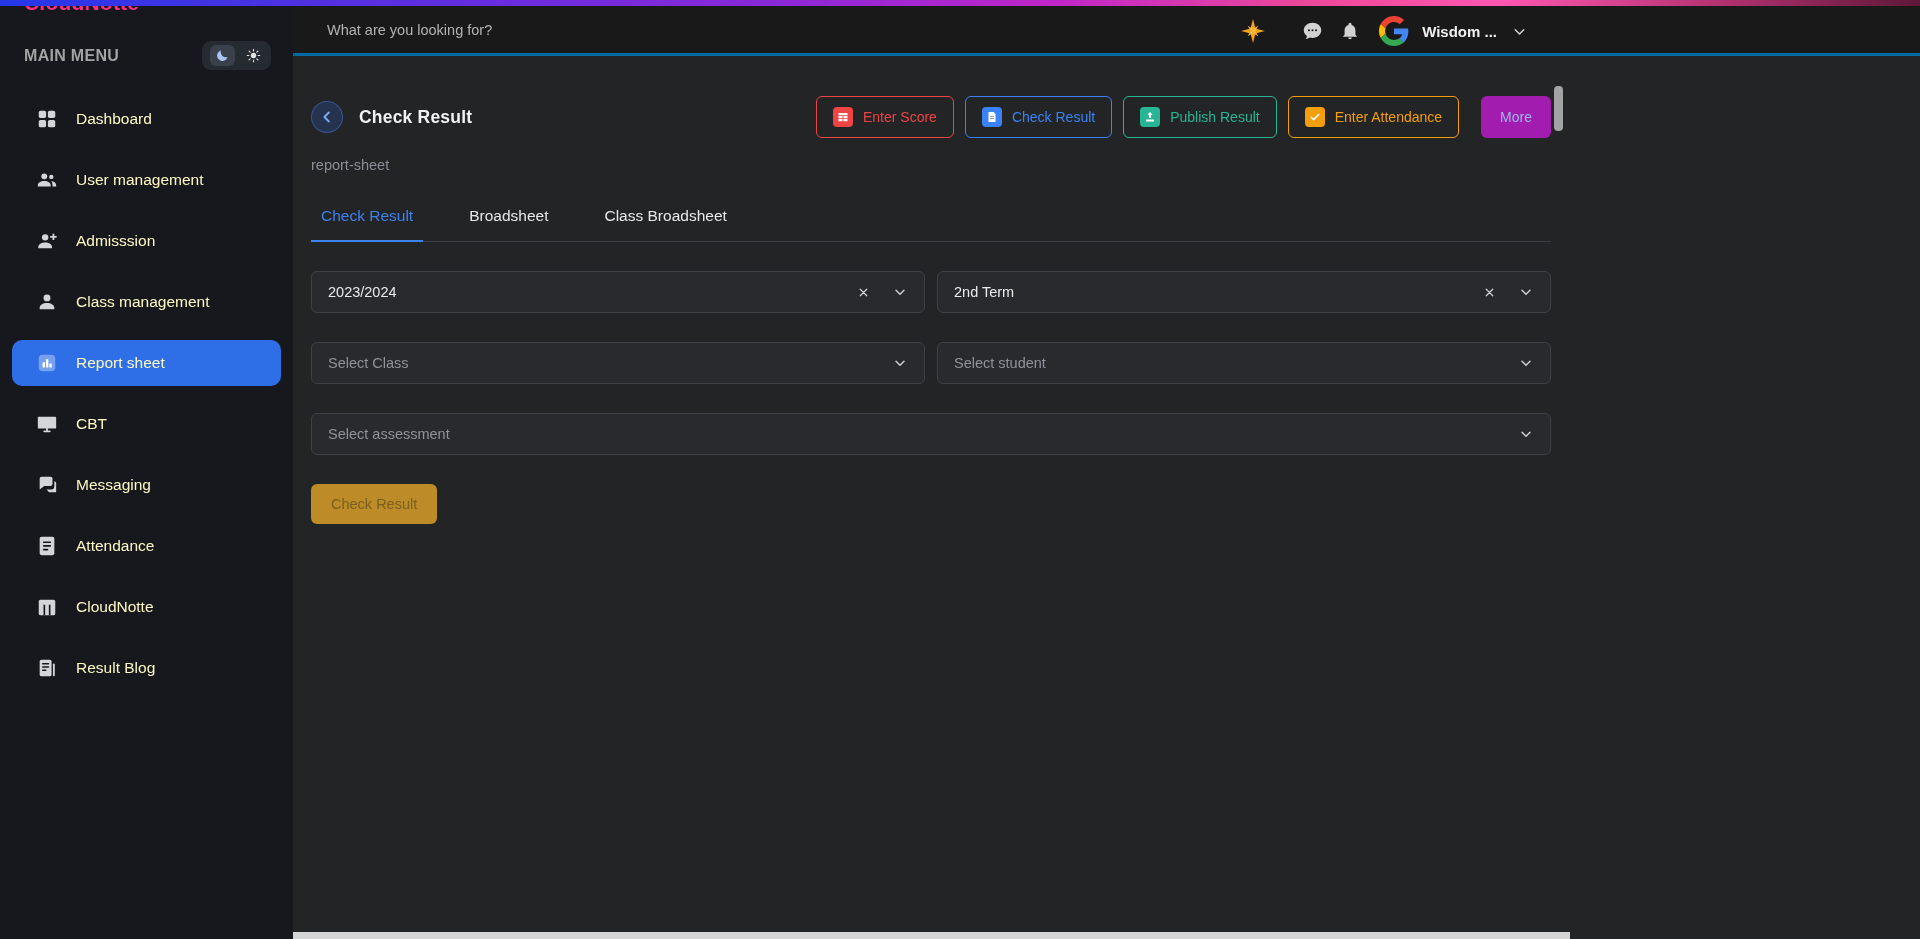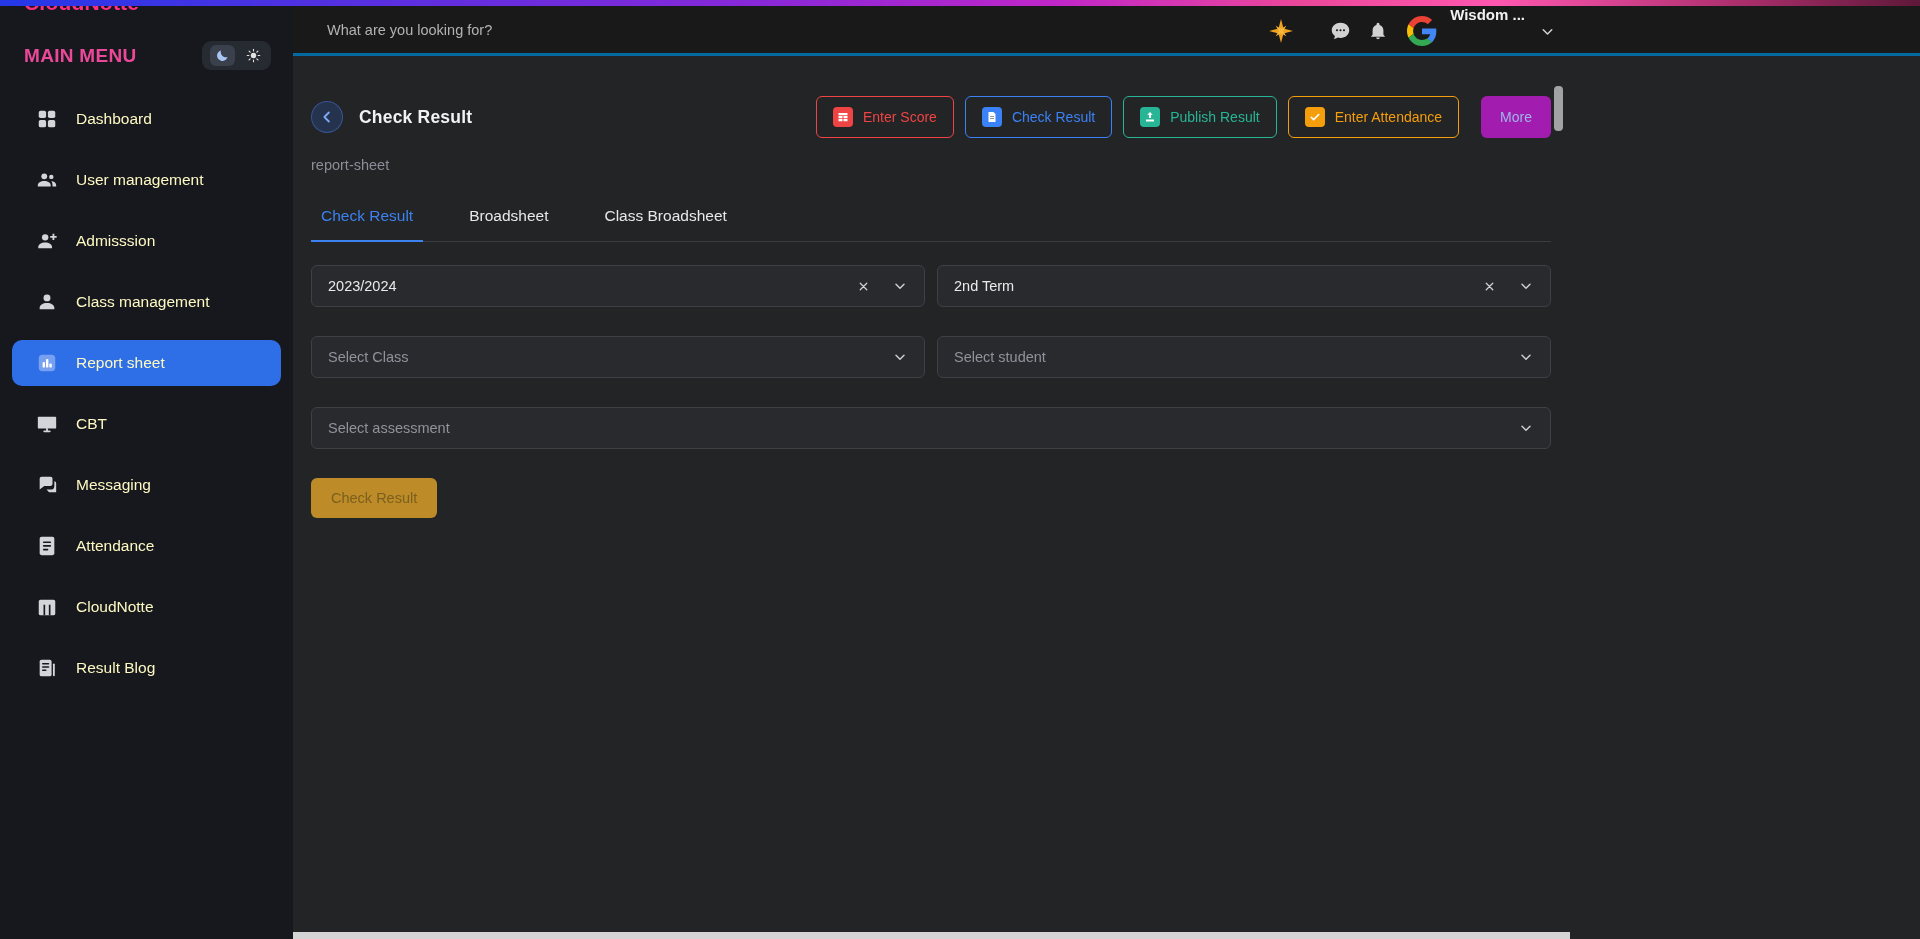--- a/index.html
+++ b/index.html
@@ -21,21 +21,21 @@
   }
   .logo-clip { height:15px; overflow:hidden; margin-left:24px; }
   .logo {
     font-size: 21px; font-weight: 800; letter-spacing:.2px; margin-top:-9px;
     color:#ff2e83; cursor:pointer; width:max-content;
   }
   .menu-head {
     display:flex; align-items:center; justify-content:space-between;
     margin: 26px 22px 0 24px;
   }
-  .menu-title { font-size:19px; font-weight:600; color:#ec4899; letter-spacing:.3px; }
+  .menu-title { font-size:16px; font-weight:600; color:#a3a3a3; letter-spacing:.3px; }
   .theme-toggle {
     display:flex; align-items:center; gap:9px; background:#262a31;
     border-radius:9px; padding:4px 8px; cursor:pointer;
   }
   .theme-toggle .moon { background:#3a414d; border-radius:6px; padding:3px 5px; display:grid; place-items:center; }
   .theme-toggle .sun  { display:grid; place-items:center; padding:2px; }
   .menu { margin-top: 26px; }
   .menu-item {
     display:flex; align-items:center; gap:18px; height:46px;
     margin: 0 12px 15px 12px; padding-left: 24px; border-radius:10px;
@@ -49,21 +49,21 @@
   .topbar {
     position:absolute; left:293px; right:0; top:6px; height:50px;
     background:#19191a; border-bottom:3px solid #0369a1;
     display:flex; align-items:center; padding-left:34px; z-index:5;
   }
   .search {
     background:transparent; border:none; outline:none; width:420px;
     font-family:"Liberation Sans",sans-serif; font-size:14.5px; color:#d6d6d6;
   }
   .search::placeholder { color:#b3b3b3; }
-  .hright { position:absolute; right:364px; top:0; height:50px; display:flex; }
+  .hright { position:absolute; right:392px; top:0; height:50px; display:flex; align-items:center; }
   .hicon { display:grid; place-items:center; cursor:pointer; }
   .sparkle { margin-right:36px; }
   .chat { margin-right:17px; }
   .bell { margin-right:19px; }
   .gicon { margin-right:13px; }
   .user-name { font-size:15px; font-weight:600; color:#f1f1f1; margin-right:14px; cursor:pointer; max-width:96px; white-space:nowrap; }
   
   .content { position:absolute; left:293px; top:56px; right:0; bottom:0; background:#232426; }
   .inner { margin-left:18px; width:1240px; padding-top:39px; }
   .page-head { display:flex; align-items:center; height:44px; }
@@ -89,21 +89,21 @@
   }
   .breadcrumb { margin-top:18px; font-size:14.5px; color:#8a8e96; }
   
   .tabs { margin-top:34px; display:flex; gap:36px; border-bottom:1px solid #3a3d42; }
   .tab {
     padding:0 10px 15px 10px; font-size:15.5px; color:#e8e8e8; cursor:pointer;
     border-bottom:2px solid transparent; margin-bottom:-1px;
   }
   .tab.active { color:var(--accent-light,#3c82f0); border-bottom-color:var(--accent-light,#3c82f0); }
   
-  .form { margin-top:23px; }
+  .form { margin-top:29px; }
   .frow { display:grid; grid-template-columns:1fr 1fr; gap:12px; margin-bottom:29px; }
   .field {
     height:42px; background:#292a2e; border:1px solid #3e4046; border-radius:6px;
     display:flex; align-items:center; padding:0 16px; font-size:14.5px; cursor:pointer;
   }
   .field .val { color:#eaeaea; }
   .field .ph  { color:#8f939a; }
   .field .ctrls { margin-left:auto; display:flex; align-items:center; gap:22px; }
   .field .ic { display:grid; place-items:center; cursor:pointer; }
   .submit-btn {

